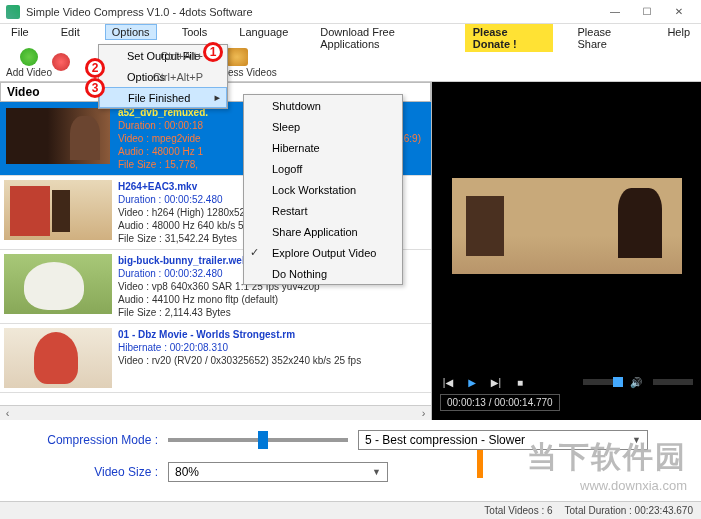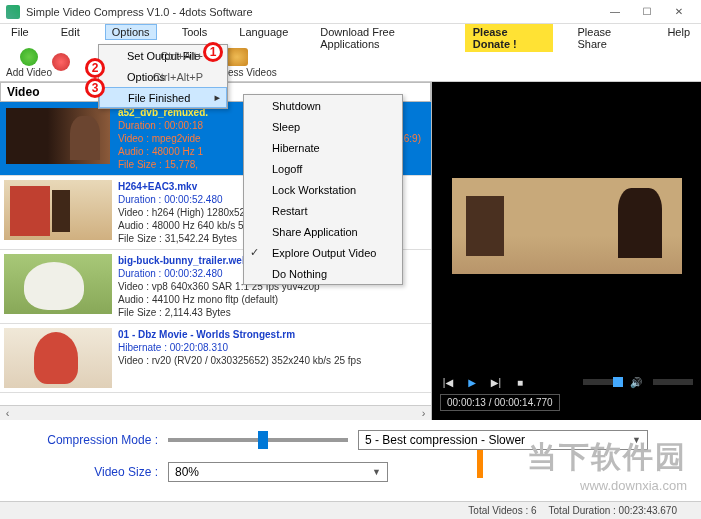--- a/index.html
+++ b/index.html
@@ -65,21 +65,21 @@
 .vol { width: 40px; height: 6px; background: #333; }
 
 .bottom { padding: 10px 18px; font-size: 12px; }
 .brow { display: flex; align-items: center; gap: 10px; margin-bottom: 12px; }
 .blabel { color: #1a3fc9; width: 140px; text-align: right; font-weight: 500; }
 .slider { width: 180px; height: 4px; background: #999; position: relative; }
 .slider .knob { position: absolute; width: 10px; height: 18px; background: #0078d7; top: -7px; left: 50%; }
 .combo { border: 1px solid #888; padding: 2px 6px; display: flex; align-items: center; justify-content: space-between; background: #fff; cursor: pointer; }
 .combo .dd { color: #555; font-size: 9px; }
 
-.statusbar { position: absolute; bottom: 0; left: 0; right: 0; height: 18px; background: #f0f0f0; border-top: 1px solid #ccc; display: flex; justify-content: flex-end; align-items: center; padding: 0 24px; font-size: 10px; color: #444; gap: 12px; }
+.statusbar { position: absolute; bottom: 0; left: 0; right: 0; height: 18px; background: #f0f0f0; border-top: 1px solid #ccc; display: flex; justify-content: flex-end; align-items: center; padding: 0 8px; font-size: 10px; color: #444; gap: 12px; }
 
 .watermark { position: absolute; right: 14px; bottom: 26px; text-align: right; color: #bbb; font-size: 13px; z-index: 60; }
 .watermark .cn { font-size: 30px; font-weight: bold; letter-spacing: 2px; margin-left: 40px; }
 .watermark .bar { width: 6px; height: 28px; background: #f80; display: inline-block; vertical-align: middle; margin-right: 4px; }
 
 
 .thumb.t1 { background: linear-gradient(90deg,#2a1810 40%,#8b5a3a); }
 .thumb.t1::after { content:""; position:absolute; right:10px; top:8px; width:30px; height:44px; background:#6b4530; border-radius:40% 40% 0 0; }
 .thumb.t2 { background: linear-gradient(#e8d8b8,#d0b080); }
 .thumb.t2::before { content:""; position:absolute; left:6px; top:6px; width:40px; height:50px; background:#c04030; }

